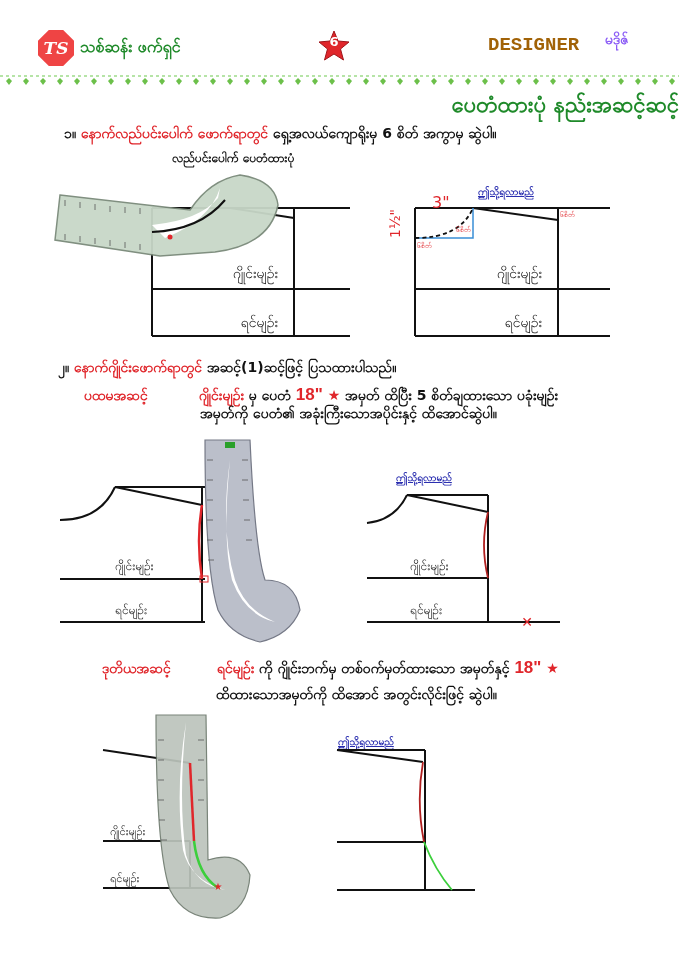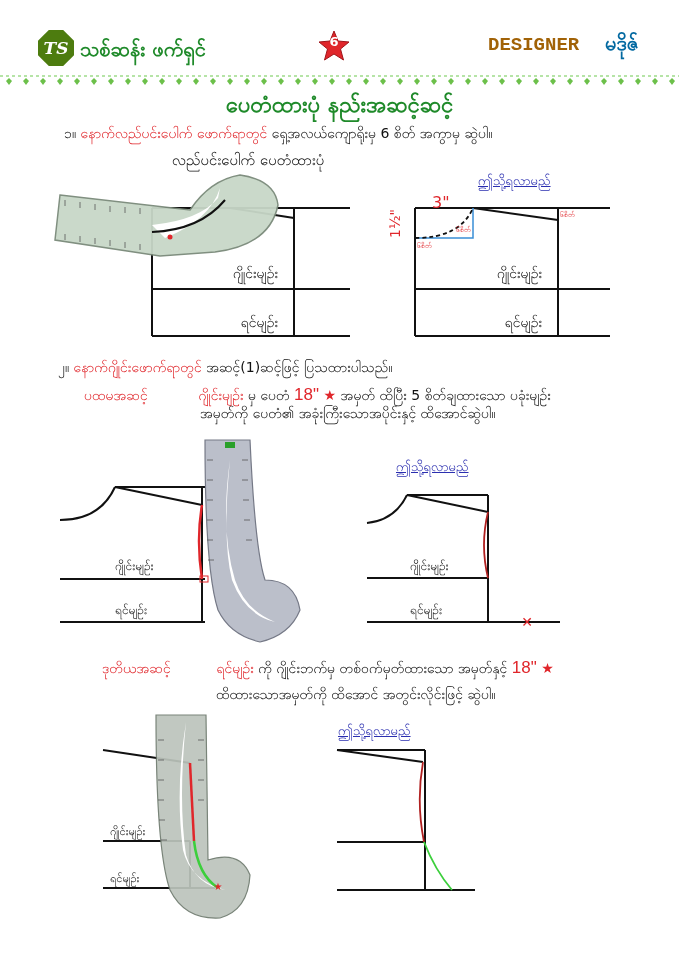--- a/index.html
+++ b/index.html
@@ -1,39 +1,39 @@
 <!DOCTYPE html>
 <html><head>
 <meta charset="utf-8">
 <style>
   html, body { margin: 0; padding: 0; background: #ffffff; }
   body { width: 679px; height: 960px; position: relative; overflow: hidden;
          font-family: "DejaVu Sans", sans-serif; color: #111; }
-  .abs { position: absolute; }
+  .abs { position: absolute; font-weight: bold; }
   
-  .logo-badge { left: 38px; top: 30px; width: 36px; height: 36px; background: #4d7c0f;
+  .logo-badge { left: 38px; top: 30px; width: 36px; height: 36px; background: #ef4444;
     clip-path: polygon(30% 0,70% 0,100% 30%,100% 70%,70% 100%,30% 100%,0 70%,0 30%);
     color: #fff; font-family: "DejaVu Serif", serif; font-style: italic; font-weight: bold;
     font-size: 17px; display: flex; align-items: center; justify-content: center; }
-  .logo-text { left: 80px; top: 36px; color: #1f8a2a; font-size: 20px; font-weight: bold; }
+  .logo-text { left: 80px; top: 36px; color: #1f8a2a; font-size: 16px; font-weight: bold; }
   .page-star { left: 318px; top: 30px; width: 32px; height: 32px; }
   .page-num { left: 318px; top: 34px; width: 32px; text-align: center; color: #fff;
     font-size: 13px; font-weight: bold; }
   .designer { left: 488px; top: 34px; color: #a16207; font-family: Liberation Mono, monospace;
     font-weight: bold; font-size: 19px; letter-spacing: 0px; }
-  .designer-sub { left: 605px; top: 30px; color: #0369a1; font-size: 20px; font-weight: bold; text-align: right; }
+  .designer-sub { left: 605px; top: 30px; color: #8b5cf6; font-size: 14px; font-weight: bold; text-align: right; }
   .border-strip { left: 0; top: 73px; width: 679px; height: 14px; }
   
-  .title { left: 0; top: 90px; width: 679px; text-align: center; color: #1f8a2a;
+  .title { left: 0; top: 90px; width: 679px; text-align: right; color: #1f8a2a;
     font-size: 22px; font-weight: bold; }
   .step-line { font-size: 14px; white-space: nowrap; }
   .red { color: #e0262b; }
   .num-red { color: #e0262b; font-size: 17px; font-family: "Liberation Sans", sans-serif; }
-  .label { font-size: 15px; }
-  .caption-blue { color: #2b2fb0; font-size: 13px; font-weight: normal; text-decoration: underline; }
+  .label { font-size: 12px; }
+  .caption-blue { color: #2b2fb0; font-size: 10px; font-weight: bold; text-decoration: underline; margin-top: 13px; }
   svg { position: absolute; overflow: visible; }
 </style>
 </head>
 <body>
 
 <div class="abs logo-badge">TS</div>
 <div class="abs logo-text">သစ်ဆန်း ဖက်ရှင်</div>
 
 <svg class="page-star" viewBox="0 0 32 32" style="left:318px;top:30px;width:32px;height:32px;">
   <polygon points="16,1 20,11 31,12 22.5,19 25.5,30 16,24 6.5,30 9.5,19 1,12 12,11" fill="#e0262b" stroke="#a0151a" stroke-width="1"></polygon>

